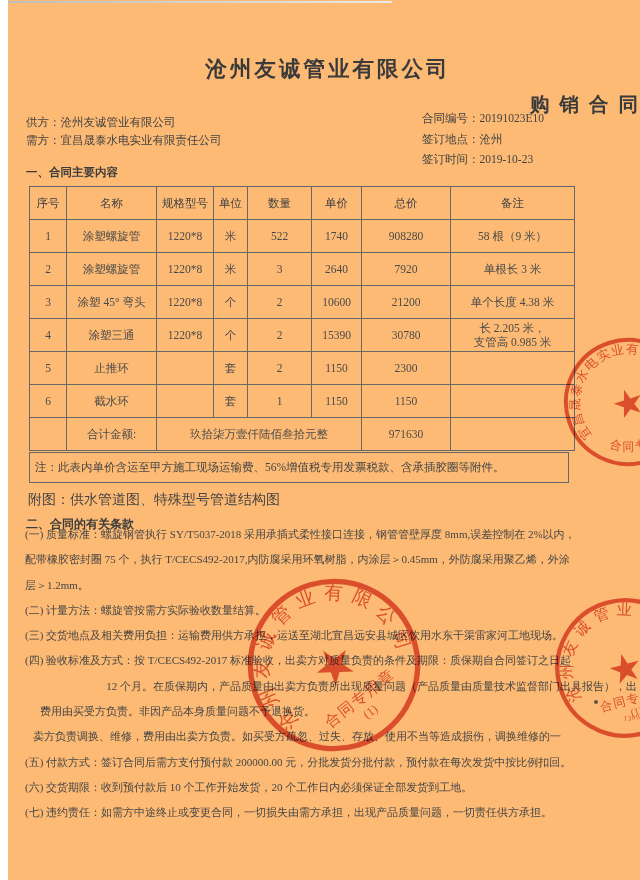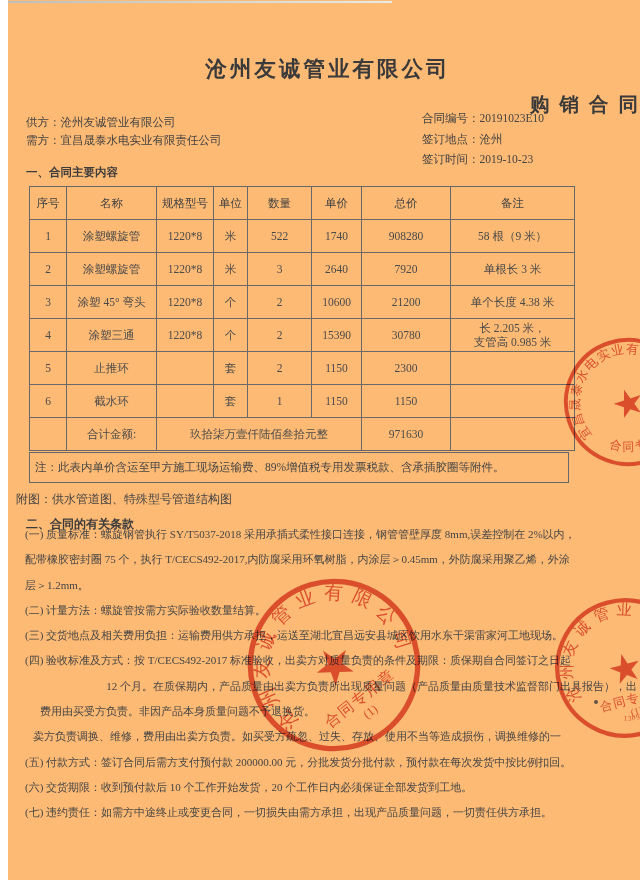--- a/index.html
+++ b/index.html
@@ -26,21 +26,21 @@
     border-collapse:collapse;table-layout:fixed;}
   table.items th,table.items td{
     border:1px solid #686868;text-align:center;vertical-align:middle;
     font-size:11.5px;font-weight:normal;color:#4a4a4a;height:32px;padding:0 2px;
     overflow:hidden;}
   table.items th{color:#414141;}
   td.remark{white-space:pre-line;line-height:14px;}
   .note-box{position:absolute;left:21px;top:452px;width:533px;height:29px;
     border:1px solid #686868;display:flex;align-items:center;
     padding-left:5px;font-size:11.5px;color:#454545;}
-  .attach{position:absolute;left:8px;top:491px;font-size:12px;color:#444;}
+  .attach{position:absolute;left:20px;top:491px;font-size:14px;color:#444;}
   .sec2{position:absolute;left:18px;top:516px;font-size:12px;font-weight:600;color:#3c3c3c;}
   .clauses{position:absolute;left:17px;top:522px;width:612px;font-size:11px;color:#454545;}
   .clauses .ln{height:25.3px;line-height:25.3px;white-space:nowrap;}
   .ind-a{padding-left:26px;text-align:right;}
   .ind-b{padding-left:8px;}
   .ind-c{padding-left:15px;}
 
   .stamp{position:absolute;mix-blend-mode:multiply;opacity:.82;}
   .stamp svg{display:block;}
   .stamp .ring{fill:none;stroke:#d44a3e;}
@@ -159,21 +159,21 @@
       <tr>
         <td></td>
         <td>合计金额:</td>
         <td colspan="4">玖拾柒万壹仟陆佰叁拾元整</td>
         <td>971630</td>
         <td></td>
       </tr>
     </tbody>
   </table>
 
-  <div class="note-box">注：此表内单价含运至甲方施工现场运输费、89%增值税专用发票税款、含承插胶圈等附件。</div>
+  <div class="note-box">注：此表内单价含运至甲方施工现场运输费、56%增值税专用发票税款、含承插胶圈等附件。</div>
 
   <div class="attach">附图：供水管道图、特殊型号管道结构图</div>
   <div class="sec2">二、合同的有关条款</div>
 
   <div class="clauses">
     <div class="ln">(一) 质量标准：螺旋钢管执行 SY/T5037-2018 采用承插式柔性接口连接，钢管管壁厚度 8mm,误差控制在 2%以内，</div>
     <div class="ln">配带橡胶密封圈 75 个，执行 T/CECS492-2017,内防腐采用环氧树脂，内涂层＞0.45mm，外防腐采用聚乙烯，外涂</div>
     <div class="ln">层＞1.2mm。</div>
     <div class="ln">(二) 计量方法：螺旋管按需方实际验收数量结算。</div>
     <div class="ln">(三) 交货地点及相关费用负担：运输费用供方承担，运送至湖北宜昌远安县城区饮用水东干渠雷家河工地现场。</div>

